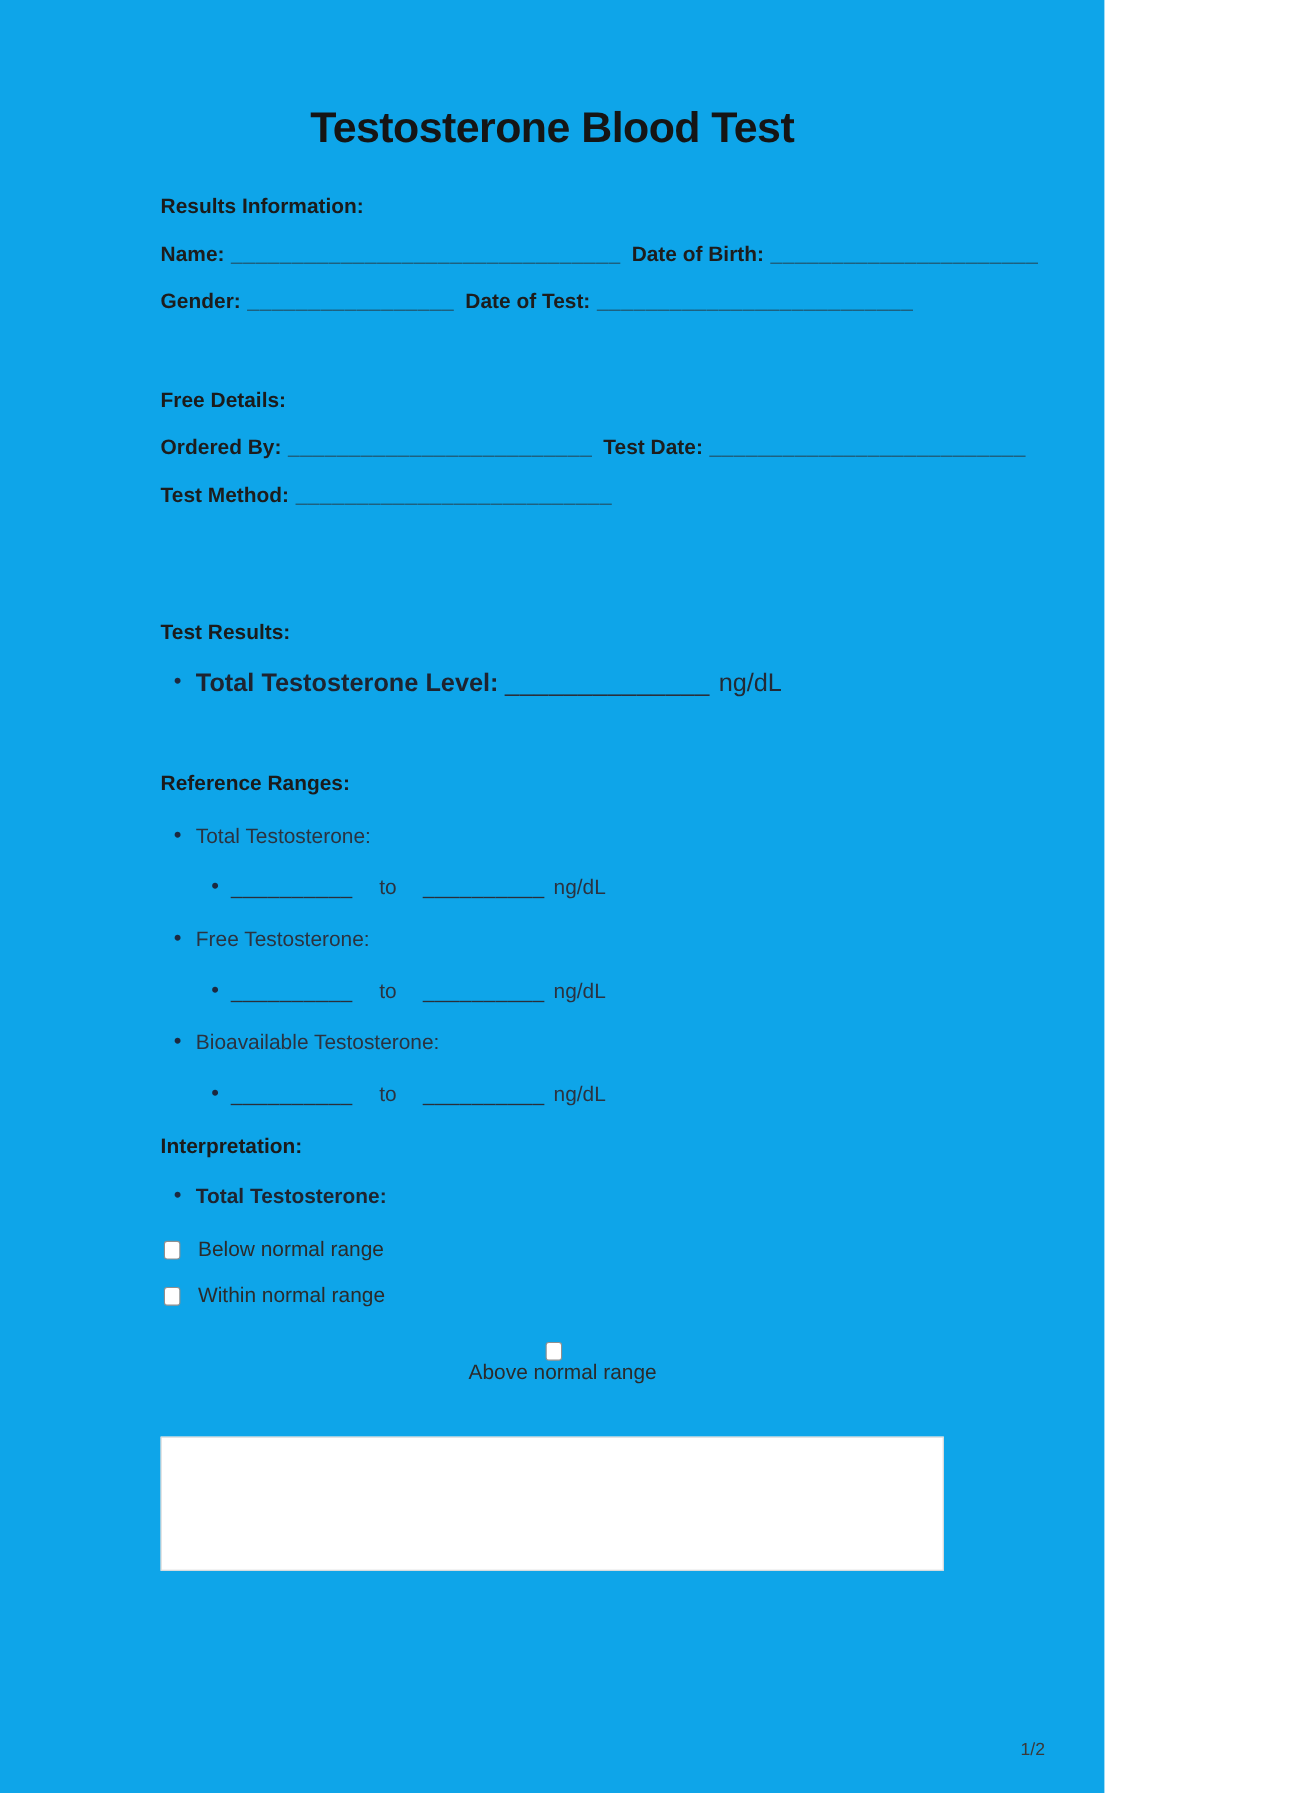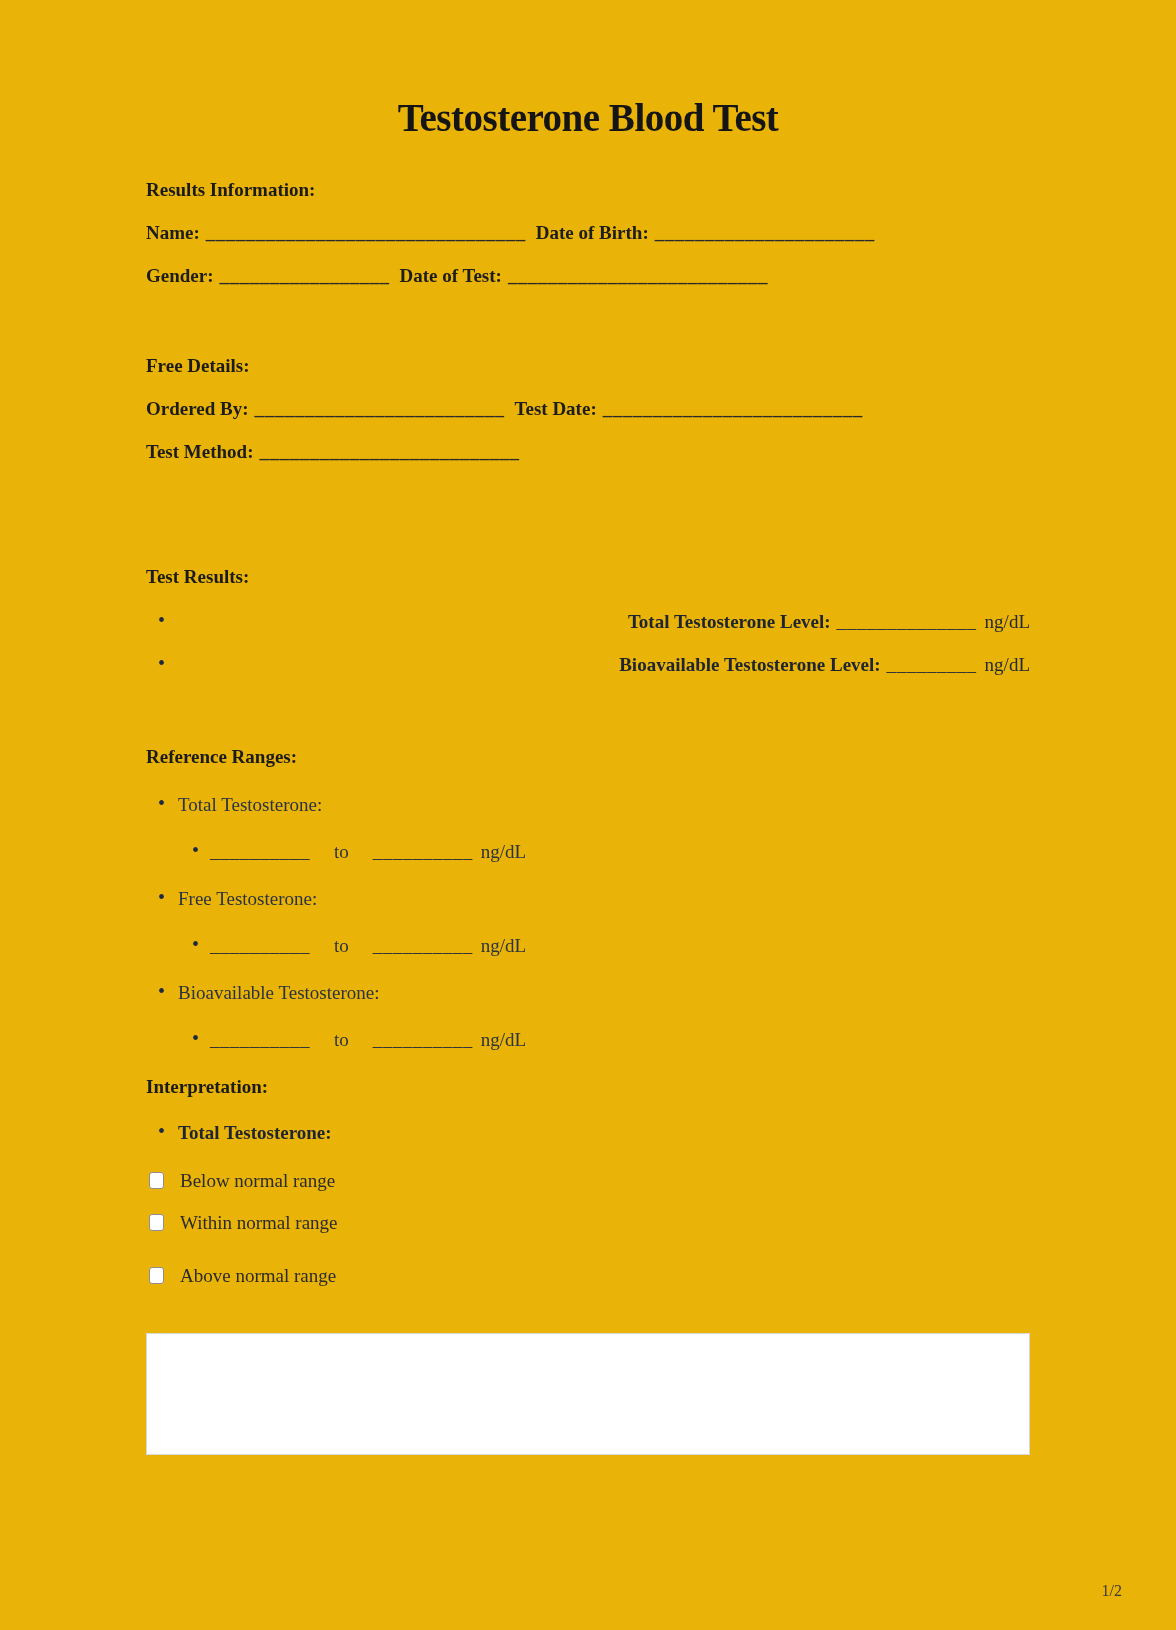--- a/index.html
+++ b/index.html
@@ -4,25 +4,24 @@
 <style>
   * { margin: 0; padding: 0; box-sizing: border-box; }
   html, body { background: #ffffff; }
   body {
     width: 1176px; height: 1630px;
     font-family: "Liberation Sans", "DejaVu Sans", sans-serif;
     color: #232a35;
   }
   .page {
     position: relative;
-    width: 1176px; height: 1630px;
-    background: #eab308;
+    width: 1004px; height: 1630px;
+    background: #0ea5e9;
     padding: 0 146px;
     overflow: hidden;
-    font-family: Liberation Serif, serif;
   }
   .doc-title {
     margin-top: 95px;
     text-align: center;
     font-size: 39px;
     font-weight: bold;
     color: #151515;
     letter-spacing: -0.5px;
   }
   .sec-heading {
@@ -51,24 +50,23 @@
     letter-spacing: 0.5px;
   }
   .field-line .blank:last-child { margin-right: 0; }
   ul.bullet-list {
     list-style: none;
     margin-top: 22px;
   }
   ul.bullet-list li {
     position: relative;
     padding-left: 32px;
-    font-size: 19px;
+    font-size: 23px;
     line-height: 23px;
     color: #232a35;
-    text-align: right;
   }
   ul.bullet-list li + li { margin-top: 20px; }
   ul.bullet-list li::before {
     content: "\2022";
     position: absolute;
     left: 12px;
     top: -1px;
     color: #1c2940;
     font-size: 20px;
   }
@@ -116,21 +114,21 @@
   .check-row {
     display: flex;
     align-items: center;
     padding-left: 3px;
     font-size: 19px;
     line-height: 23px;
     color: #2b2b2b;
   }
   .check-row.first  { margin-top: 19px; }
   .check-row.second { margin-top: 25px; }
-  .check-row.third  { margin-top: 30px; }
+  .check-row.third  { margin-top: 30px; flex-direction: column; }
   .checkbox {
     display: inline-block;
     width: 15px; height: 17px;
     border: 1.6px solid #8f8f8f;
     border-radius: 3px;
     background: #ffffff;
     flex: 0 0 auto;
   }
   .check-label { margin-left: 16px; }
   .comments-box {
@@ -173,23 +171,20 @@
     <p class="field-line">
       <span>Test Method:</span><span class="blank">__________________________</span>
     </p>
   </div>
 
   <div>
     <p class="sec-heading mt-results">Test Results:</p>
     <ul class="bullet-list">
       <li>
         <span class="b">Total Testosterone Level:</span><span class="blank res-blank">______________</span><span class="unit">ng/dL</span>
-      </li>
-      <li>
-        <span class="b">Bioavailable Testosterone Level:</span><span class="blank res-blank">_________</span><span class="unit">ng/dL</span>
       </li>
     </ul>
   </div>
 
   <div>
     <p class="sec-heading mt-ranges">Reference Ranges:</p>
     <ul class="ranges-list">
       <li>
         <span>Total Testosterone:</span>
       </li>

